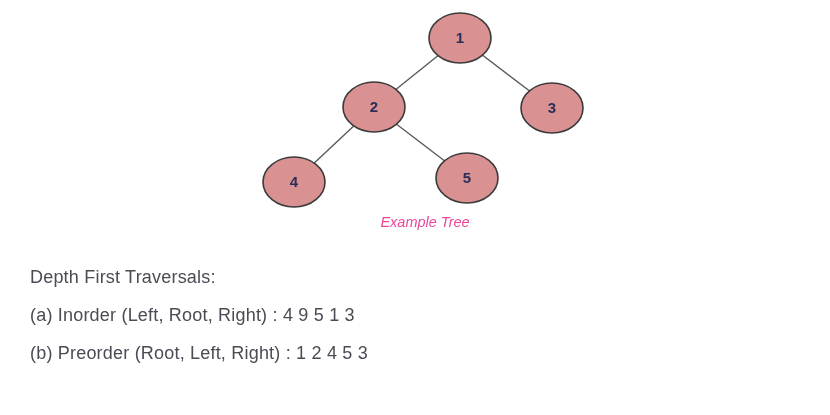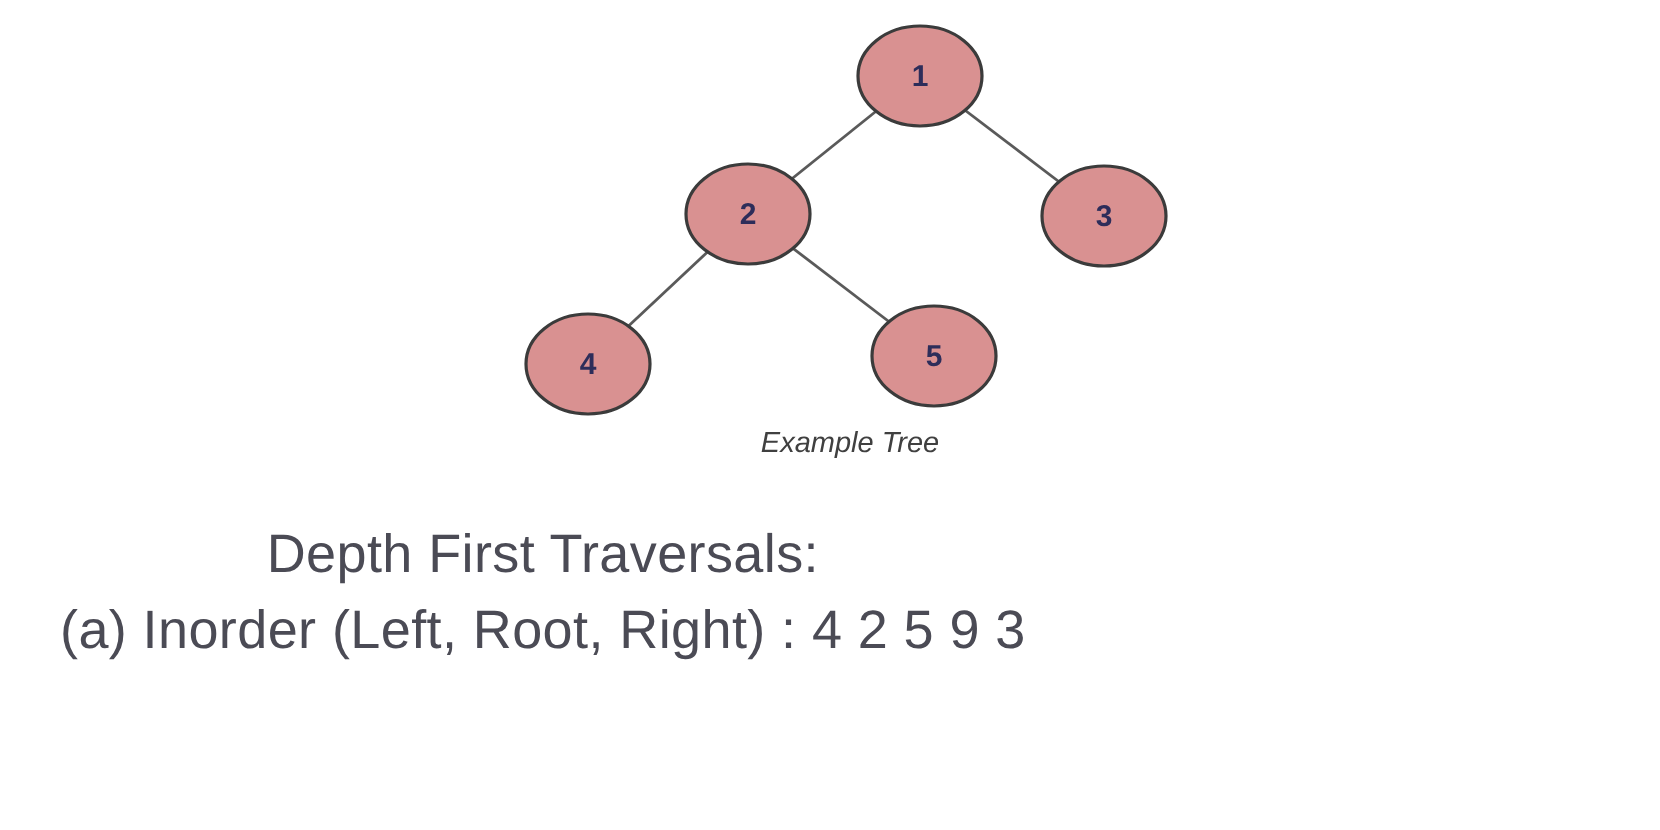--- a/index.html
+++ b/index.html
@@ -37,31 +37,30 @@
     text-anchor: middle;
   }
   .tree-caption {
     position: absolute;
     top: 214px;
     left: 330px;
     width: 190px;
     text-align: center;
     font-style: italic;
     font-size: 14.5px;
-    color: #404040;
+    color: #ec4899;
   }
   .traversals {
     position: absolute;
     top: 258px;
     left: 30px;
-    font-size: 27px;
+    font-size: 18px;
     line-height: 38px;
     color: #4b4b55;
     letter-spacing: 0.2px;
-    text-align: center;
   }
 </style>
 </head>
 <body>
 
 <div class="page">
 
   <svg class="tree-svg" width="830" height="250" viewBox="0 0 830 250">
 
     <line class="tree-edge" x1="460" y1="38" x2="374" y2="107"></line>
@@ -92,16 +91,17 @@
     <g>
       <ellipse class="tree-node-ellipse" cx="467" cy="178" rx="31" ry="25"></ellipse>
       <text class="tree-node-label" x="467" y="183">5</text>
     </g>
   </svg>
 
   <div class="tree-caption">Example Tree</div>
 
   <div class="traversals">
     <div>Depth First Traversals:</div>
-    <div>(a) Inorder (Left, Root, Right) : 4 2 5 9 3</div>
+    <div>(a) Inorder (Left, Root, Right) : 4 9 5 1 3</div>
+    <div>(b) Preorder (Root, Left, Right) : 1 2 4 5 3</div>
   </div>
 
 </div>
 
 </body></html>

